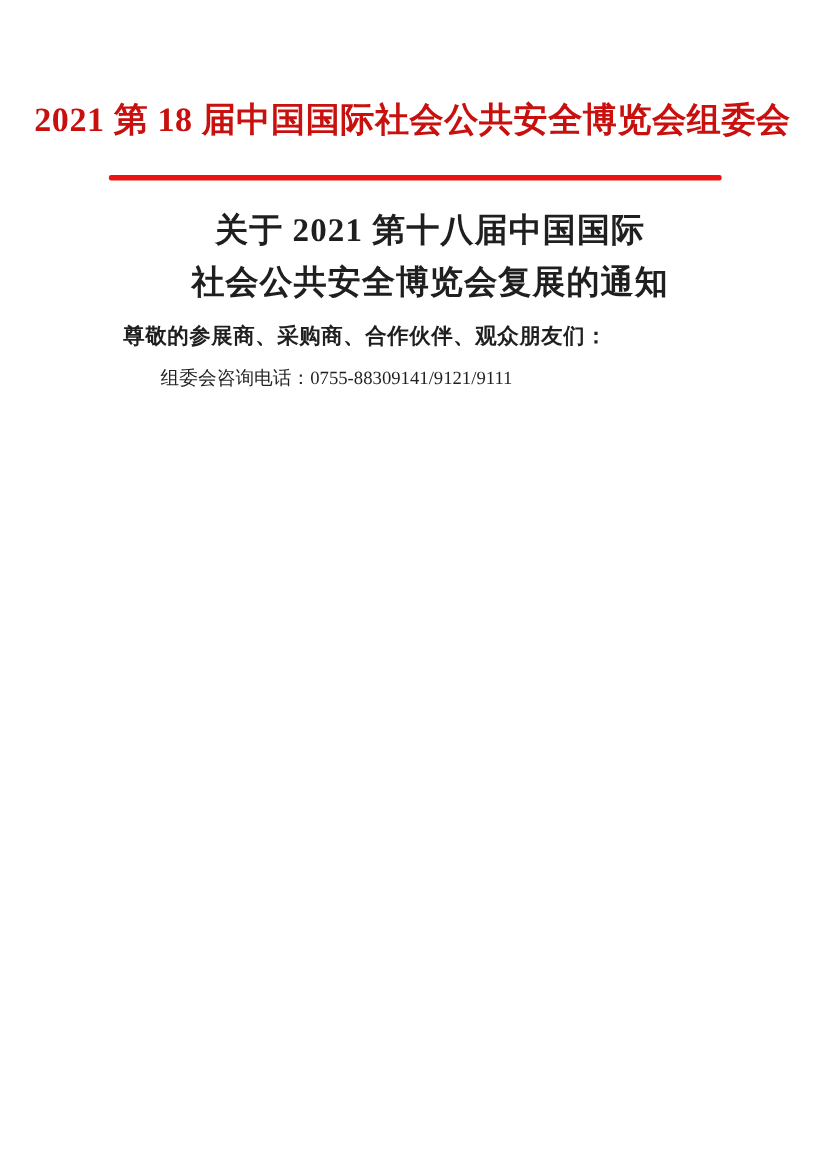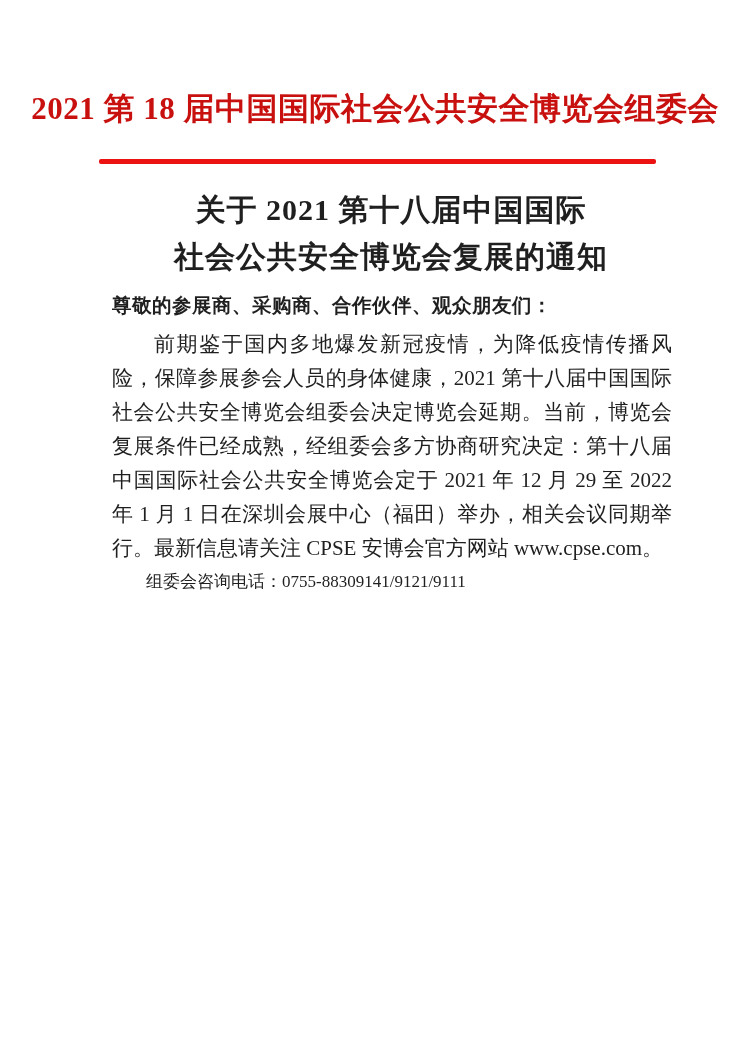--- a/index.html
+++ b/index.html
@@ -52,21 +52,20 @@
 
   <div class="red-rule"></div>
 
   <div class="doc-title">
     <div>关于 2021 第十八届中国国际</div>
     <div>社会公共安全博览会复展的通知</div>
   </div>
 
   <div class="content">
     <p class="salutation">尊敬的参展商、采购商、合作伙伴、观众朋友们：</p>
-    <p class="para">前期鉴于国内多地爆发新冠疫情，为降低疫情传播风险，保障参展参会人员的身体健康，2021 第十八届中国国际社会公共安全博览会组委会决定博览会延期。当前，博览会复展条件已经成熟，经组委会多方协商研究决定：第十八届中国国际社会公共安全博览会定于 2021 年 12 月 29 至 2022 年 1 月 1 日在深圳会展中心（福田）举办，相关会议同期举行。最新信息请关注 CPSE 安博会官方网站 www.cpse.com。</p>
     <p class="contact-line">组委会咨询电话：0755-88309141/9121/9111</p>
   </div>
 
   <div class="seal">
     <svg viewBox="0 0 176 176" width="178" height="178" xmlns="http://www.w3.org/2000/svg">
       <circle cx="88" cy="88" r="83" style="fill:none;stroke:var(--seal-red,#e0392c);stroke-width:5"></circle>
       <path id="sealArcTop" d="M 24 112 A 68 68 0 1 1 152 112" style="fill:none"></path>
       <path id="sealArcBottom" d="M 34 120 A 62 62 0 0 0 142 120" style="fill:none"></path>
       <polygon points="88,46 96.8,71.9 124.1,72.3 102.3,88.6 110.3,114.7 88,99 65.7,114.7 73.7,88.6 51.9,72.3 79.2,71.9" style="fill:var(--seal-red,#e0392c)"></polygon>
       <text style="font-size:13.5px;font-weight:bold;fill:var(--seal-red,#e0392c);letter-spacing:1px">

